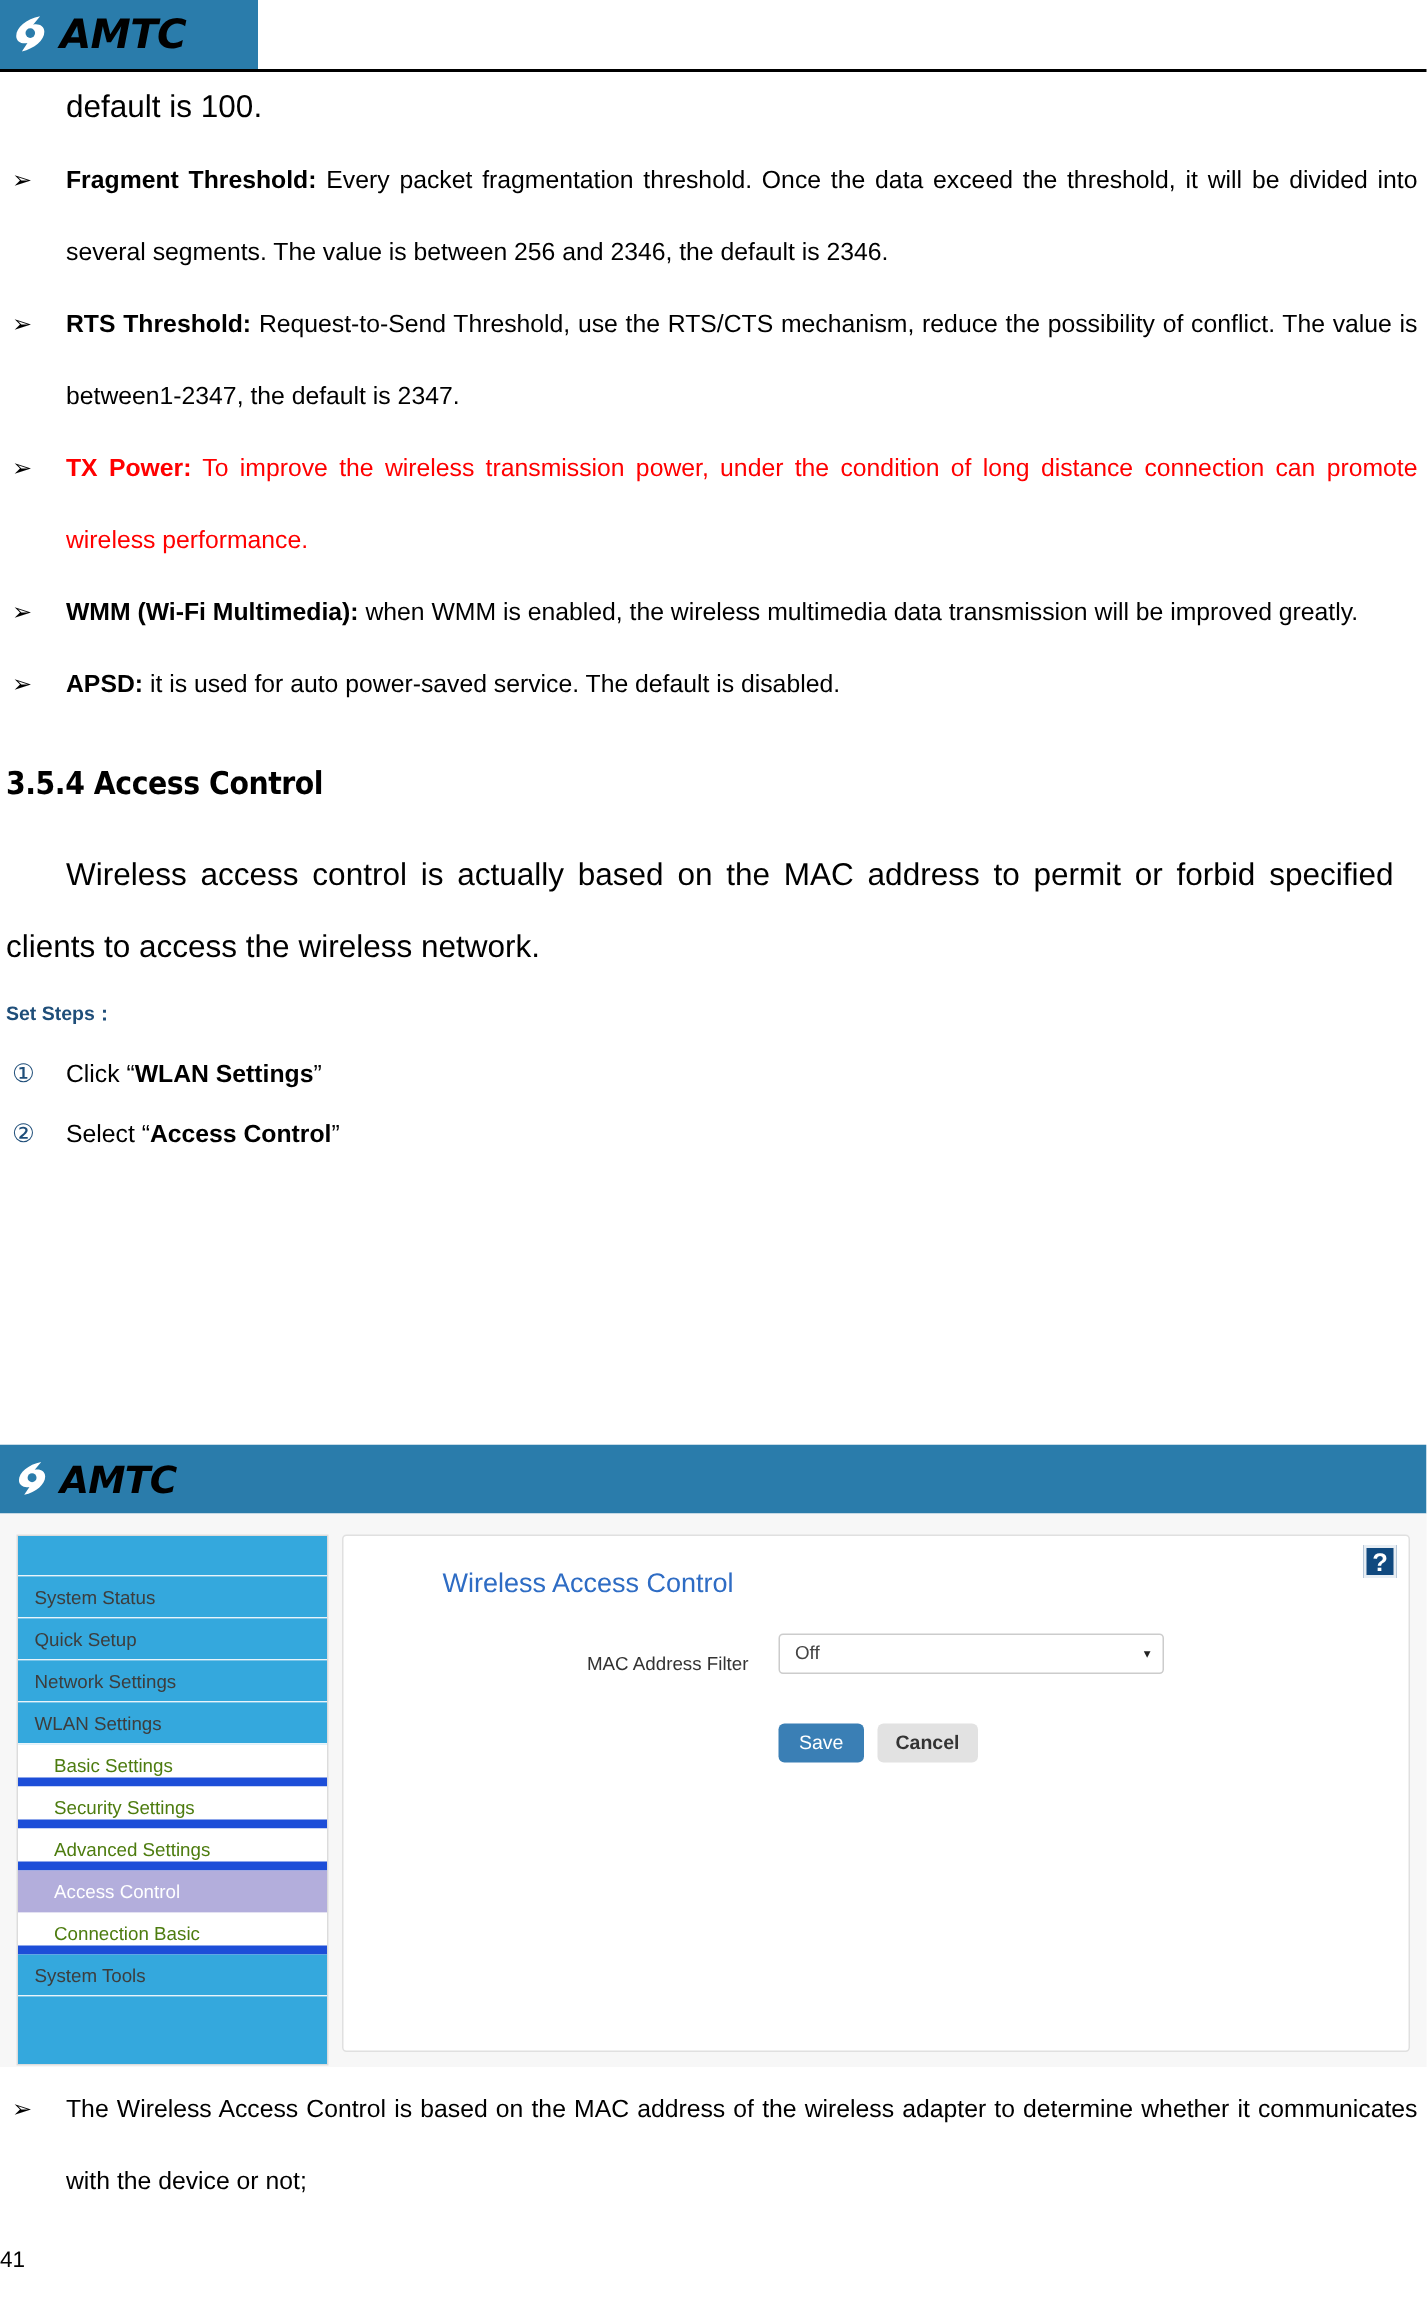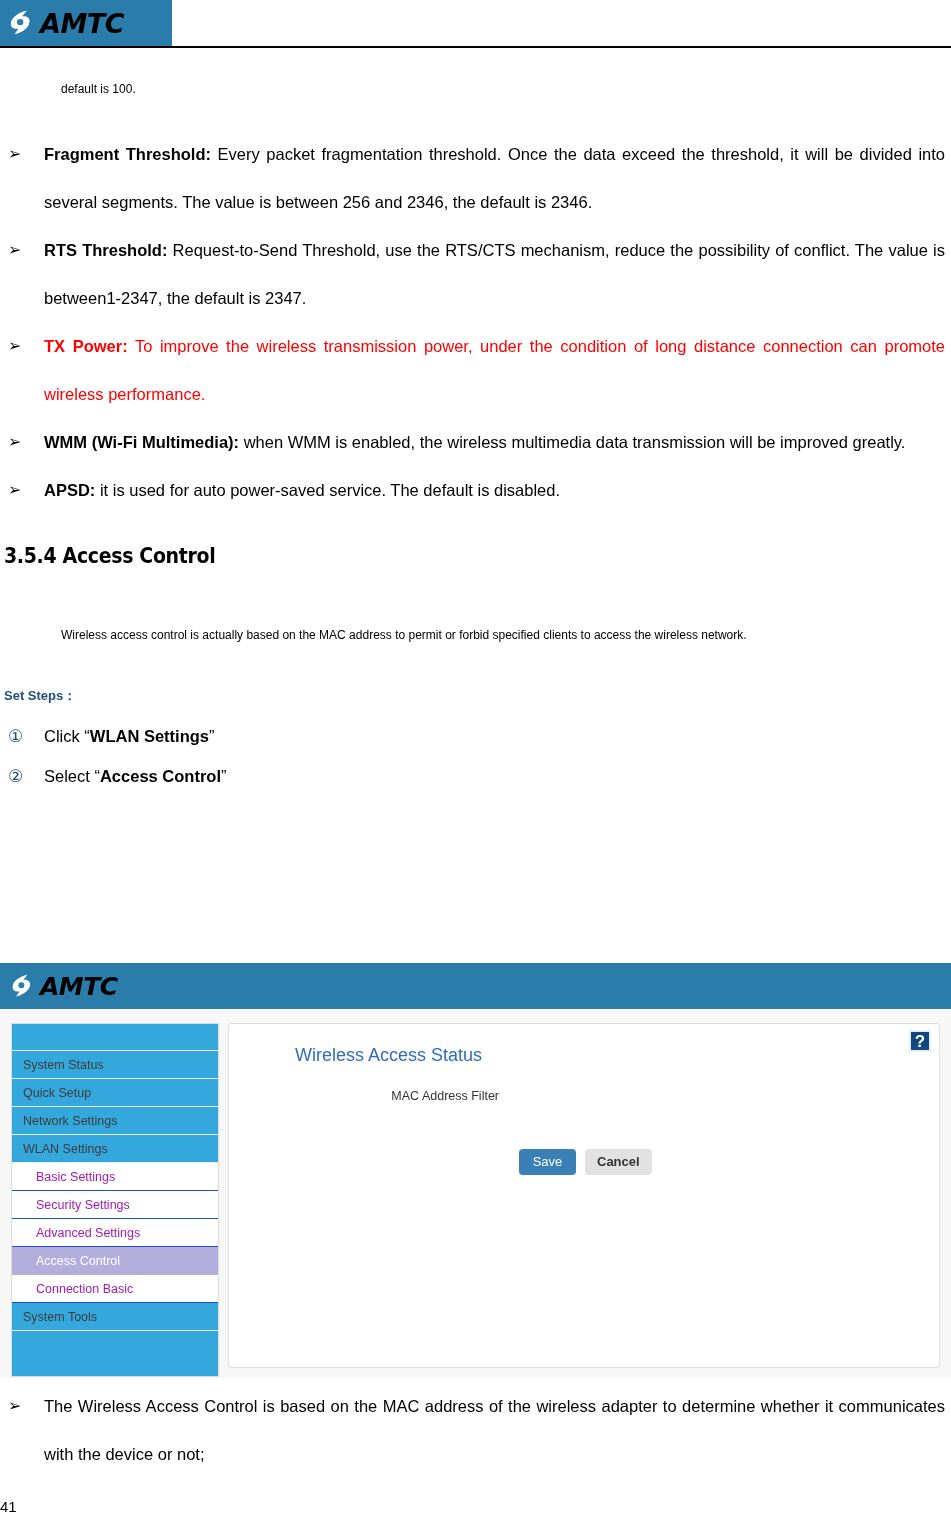--- a/index.html
+++ b/index.html
@@ -55,24 +55,24 @@
 
   
   .doc {
     position: absolute;
     top: 48px;
     left: 0;
     width: 951px;
   }
 
   .para {
-    font-size: 12px;
+    font-size: 21px;
     line-height: 48px;
     color: #000;
-    margin: 17px;
+    margin: 0;
   }
   .indent-para {
     padding-left: 44px;
     padding-right: 6px;
   }
   .flow-para {
     padding-right: 22px;
   }
   .justify {
     text-align: justify;
@@ -190,22 +190,22 @@
     box-sizing: border-box;
     border-bottom: 1px solid #e9f4fa;
     padding-left: 11px;
     white-space: nowrap;
     overflow: hidden;
   }
   .nav-item.top { background: #34a8dd; }
   .nav-item.sub {
     background: #ffffff;
     padding-left: 24px;
-    border-bottom: 1px solid #1d4ed8;
-    color: #a21caf;
+    border-bottom: 6px solid #1d4ed8;
+    color: #4d7c0f;
   }
   .nav-item.active {
     background: #b3aedc;
     color: #ffffff;
     border-bottom: 1px solid #b3aedc;
   }
   .nav-filler {
     height: 45px;
     background: #34a8dd;
   }
@@ -425,24 +425,28 @@
         <span>Connection Basic</span>
       </div>
       <div class="nav-item top">
         <span>System Tools</span>
       </div>
       <div class="nav-filler"></div>
     </div>
 
     <div class="content-panel">
       <div class="help-icon">?</div>
-      <div class="panel-title">Wireless Access Status</div>
+      <div class="panel-title">Wireless Access Control</div>
 
       <div class="field-row">
         <div class="field-label">MAC Address Filter</div>
+        <div class="select-box">
+          <span class="val">Off</span>
+          <span class="caret">▾</span>
+        </div>
       </div>
 
       <div class="btn-row">
         <div class="btn btn-save">Save</div>
         <div class="btn btn-cancel">Cancel</div>
       </div>
     </div>
 
   </div>
 </div>

